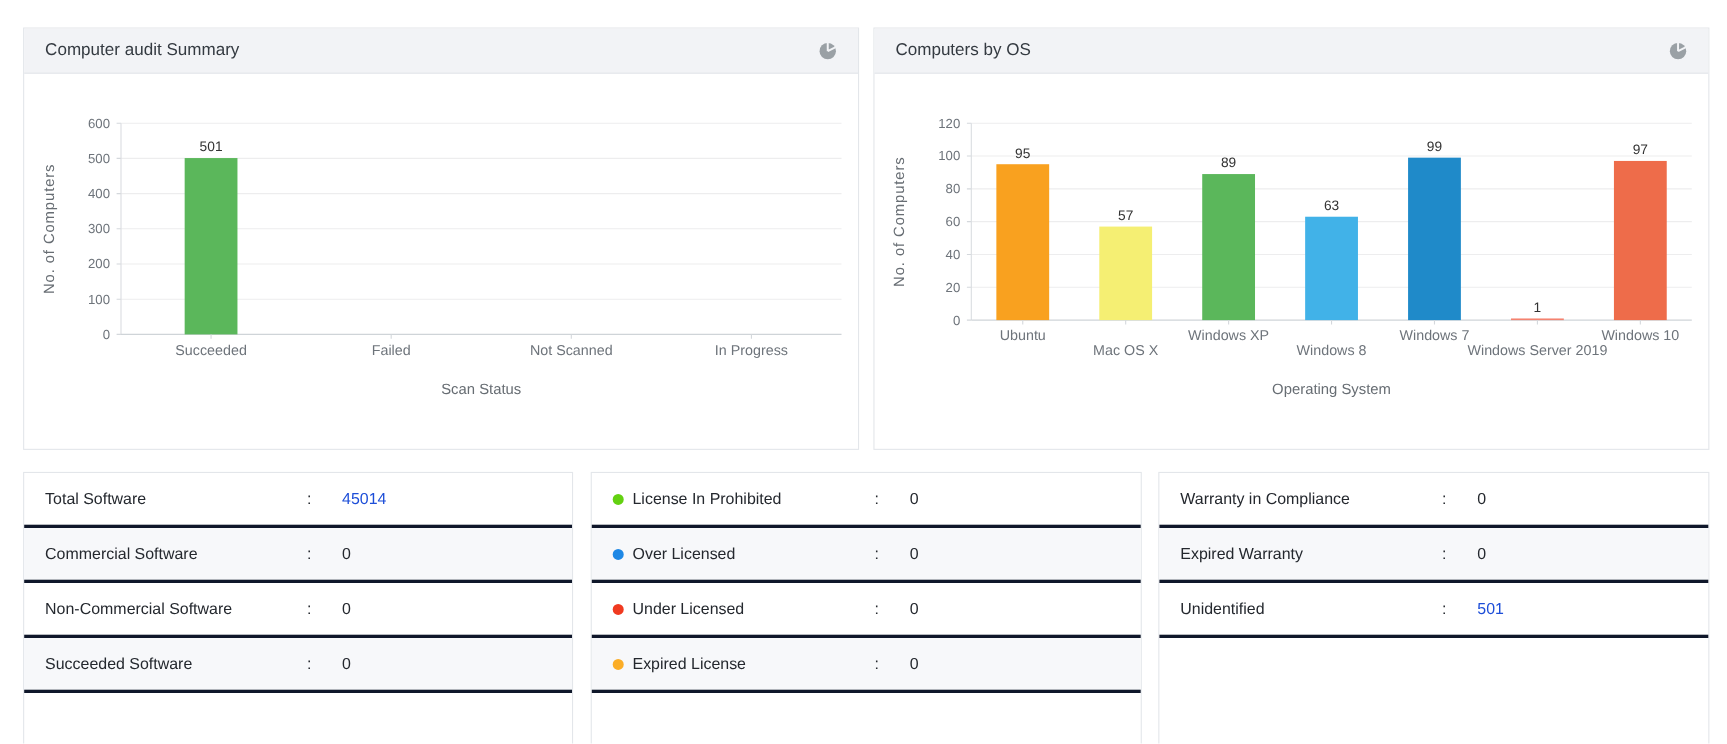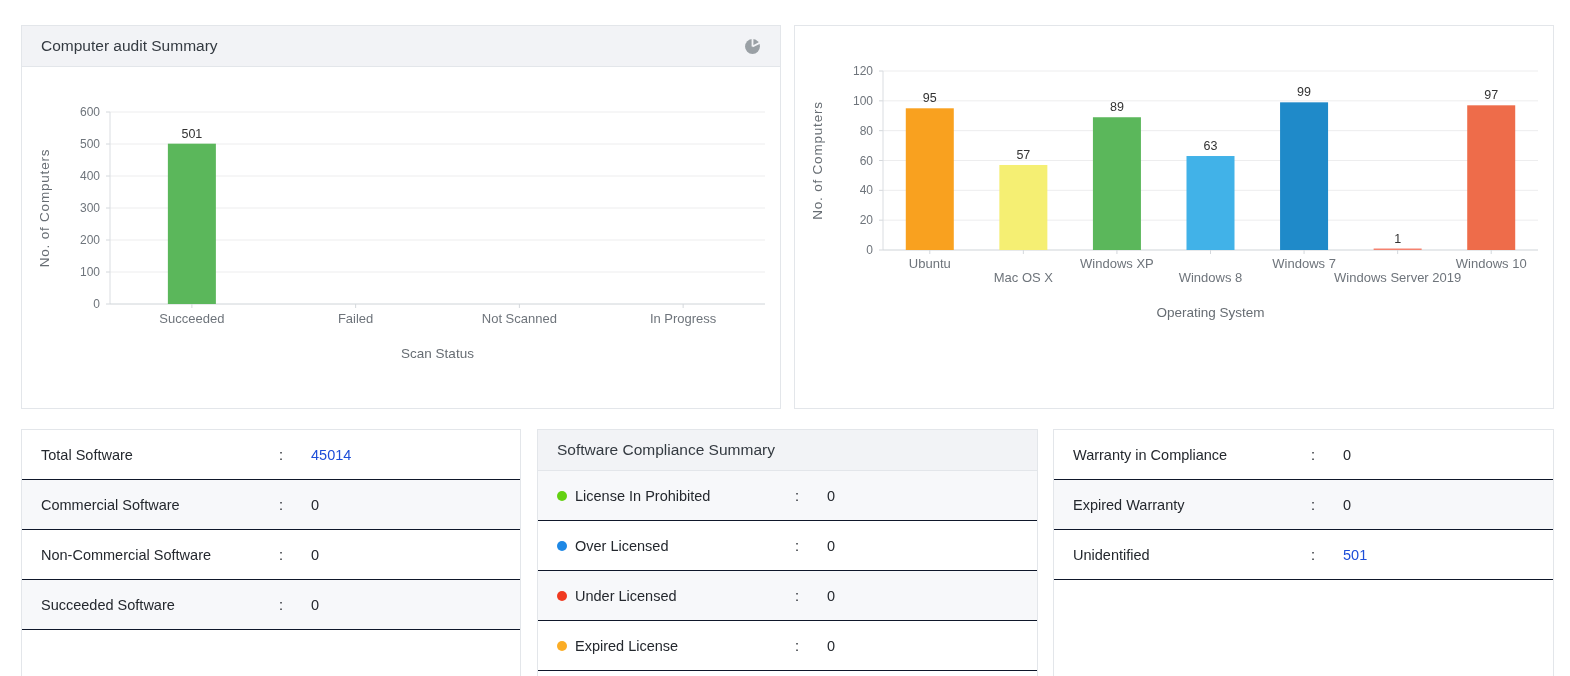--- a/index.html
+++ b/index.html
@@ -20,21 +20,21 @@
   .panel-header { height:41px; background:#f2f3f6; border-bottom:1px solid #e3e6ea;
                   display:flex; align-items:center; justify-content:space-between;
                   padding:0 19px; }
   .panel-title { font-size:15.5px; color:#343a41; }
   .pie-icon svg { display:block; }
 
   .chart-body { width:758px; height:341px; }
   .chart-body svg { display:block; width:100%; height:100%; }
 
   .t-row { height:50px; display:grid; grid-template-columns:238px 32px auto;
-           align-items:center; padding:0 19px; border-bottom:1px solid #0f172a;
+           align-items:center; padding:0 19px; border-bottom:3px solid #0f172a;
            font-size:14.5px; color:#24282e; }
   .t-row:nth-child(even) { background:#f7f8fa; }
   .t-label { display:flex; align-items:center; }
   .dot { width:10px; height:10px; border-radius:50%; margin-right:8px; flex:0 0 auto; }
   .t-colon { color:#24282e; }
   .t-value { color:#24282e; }
   .t-value.link { color:#1d4ed8; cursor:pointer; }
 </style>
 </head>
 <body>
@@ -87,20 +87,29 @@
             <text x="497.375" y="256" fill="#6e747b" font-size="13" text-anchor="middle" font-family="&quot;Liberation Sans&quot;, sans-serif">Not Scanned</text>
             <line x1="661.125" y1="237" x2="661.125" y2="241" stroke="#d4d8dc"></line>
             <text x="661.125" y="256" fill="#6e747b" font-size="13" text-anchor="middle" font-family="&quot;Liberation Sans&quot;, sans-serif">In Progress</text>
             <text x="415.5" y="291" fill="#676d73" font-size="13.5" text-anchor="middle" font-family="&quot;Liberation Sans&quot;, sans-serif">Scan Status</text>
             <text x="27" y="141" fill="#676d73" font-size="13.5" text-anchor="middle" font-family="&quot;Liberation Sans&quot;, sans-serif" letter-spacing="0.8" transform="rotate(-90 27 141)">No. of Computers</text>
           </svg>
       </div>
     </section>
 
     <section class="panel chart-panel">
+      <header class="panel-header">
+        <span class="panel-title">Computers by OS</span>
+        <span class="pie-icon">
+          <svg width="17" height="17" viewBox="0 0 16 16">
+            <circle cx="8" cy="8" r="7" fill="#9aa0a5"></circle>
+            <path d="M8 8 L8 0.4 M8 8 L14.8 4.6" stroke="#f2f3f6" stroke-width="1.7" fill="none"></path>
+          </svg>
+        </span>
+      </header>
       <div class="chart-body">
         <svg viewBox="0 0 758 341">
             <line x1="84" y1="224" x2="88" y2="224" stroke="#d4d8dc"></line>
             <text x="78" y="228" fill="#6e747b" font-size="12" text-anchor="end" font-family="&quot;Liberation Sans&quot;, sans-serif">0</text>
             <line x1="88" y1="194.16666666666666" x2="743" y2="194.16666666666666" stroke="#ededee" stroke-width="1"></line>
             <line x1="84" y1="194.16666666666666" x2="88" y2="194.16666666666666" stroke="#d4d8dc"></line>
             <text x="78" y="198.16666666666666" fill="#6e747b" font-size="12" text-anchor="end" font-family="&quot;Liberation Sans&quot;, sans-serif">20</text>
             <line x1="88" y1="164.33333333333334" x2="743" y2="164.33333333333334" stroke="#ededee" stroke-width="1"></line>
             <line x1="84" y1="164.33333333333334" x2="88" y2="164.33333333333334" stroke="#d4d8dc"></line>
             <text x="78" y="168.33333333333334" fill="#6e747b" font-size="12" text-anchor="end" font-family="&quot;Liberation Sans&quot;, sans-serif">40</text>
@@ -173,23 +182,20 @@
         <span class="t-value">0</span>
       </div>
       <div class="t-row">
         <span class="t-label">Succeeded Software</span>
         <span class="t-colon">:</span>
         <span class="t-value">0</span>
       </div>
     </section>
 
     <section class="panel table-panel" id="panel-compliance">
-      <header class="panel-header">
-        <span class="panel-title">Software Compliance Summary</span>
-      </header>
       <div class="t-row">
         <span class="t-label">
           <span class="dot" style="background-color: rgb(99, 209, 17);"></span>
           <span>License In Prohibited</span>
         </span>
         <span class="t-colon">:</span>
         <span class="t-value">0</span>
       </div>
       <div class="t-row">
         <span class="t-label">

